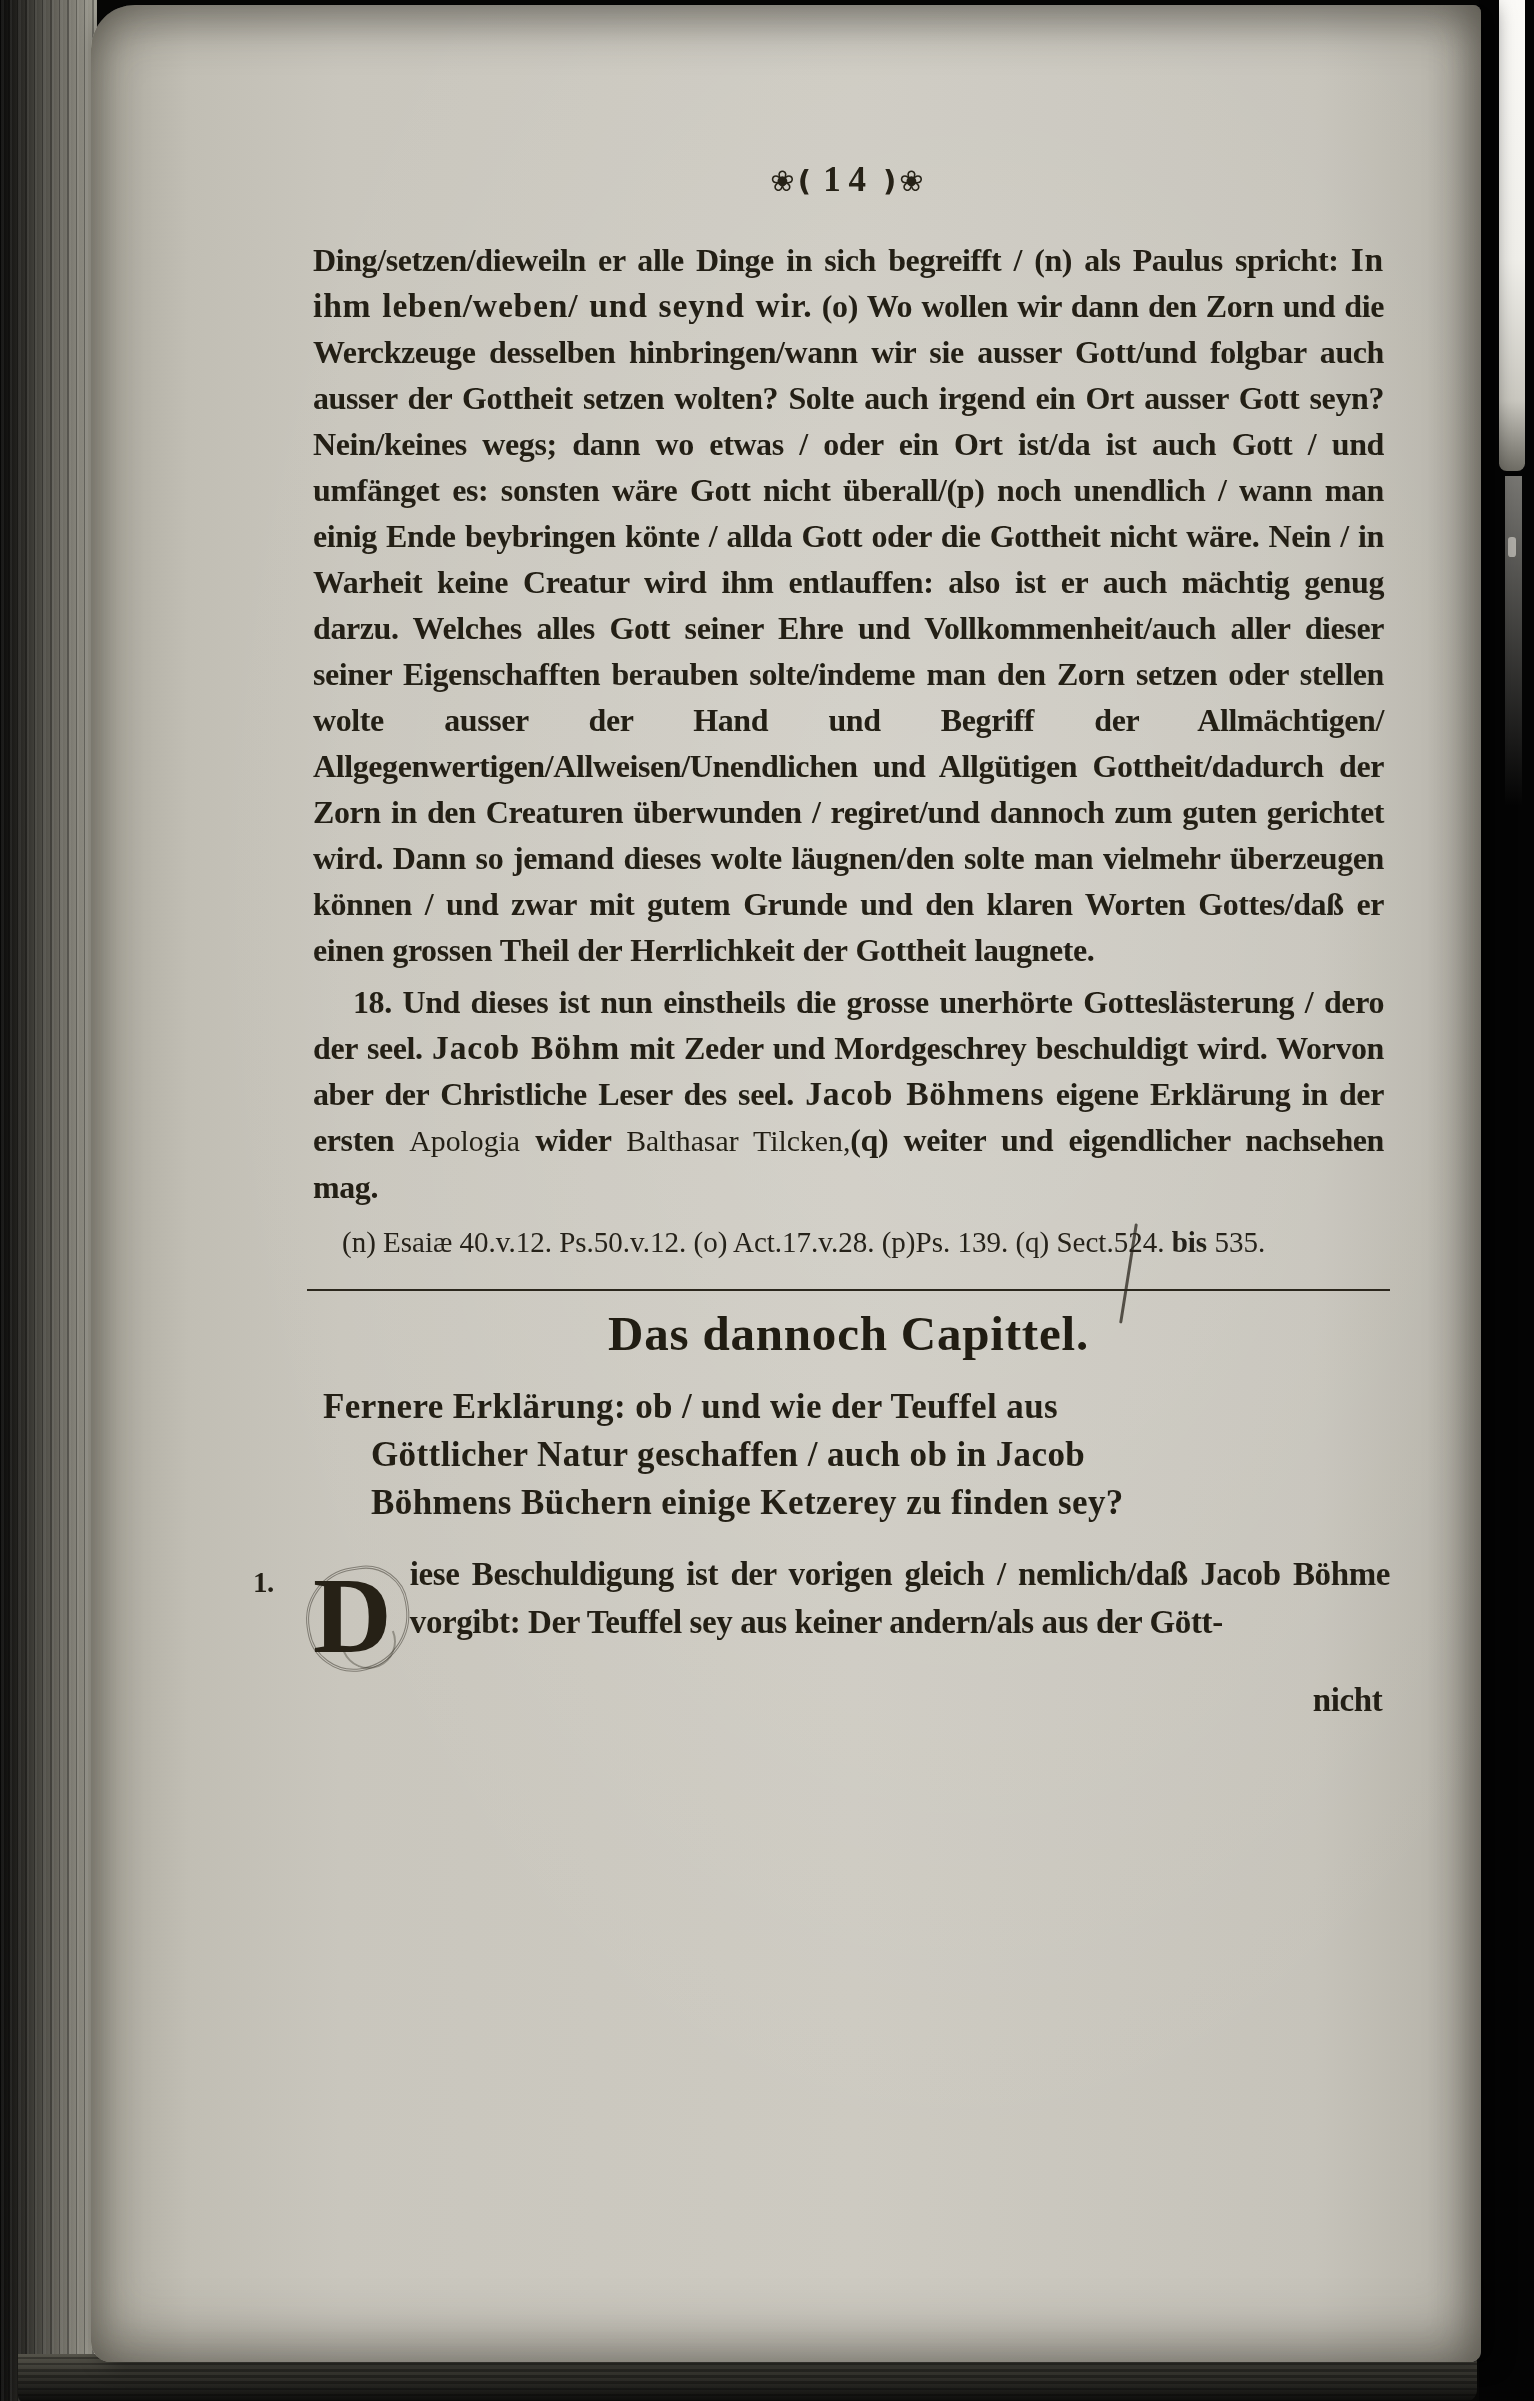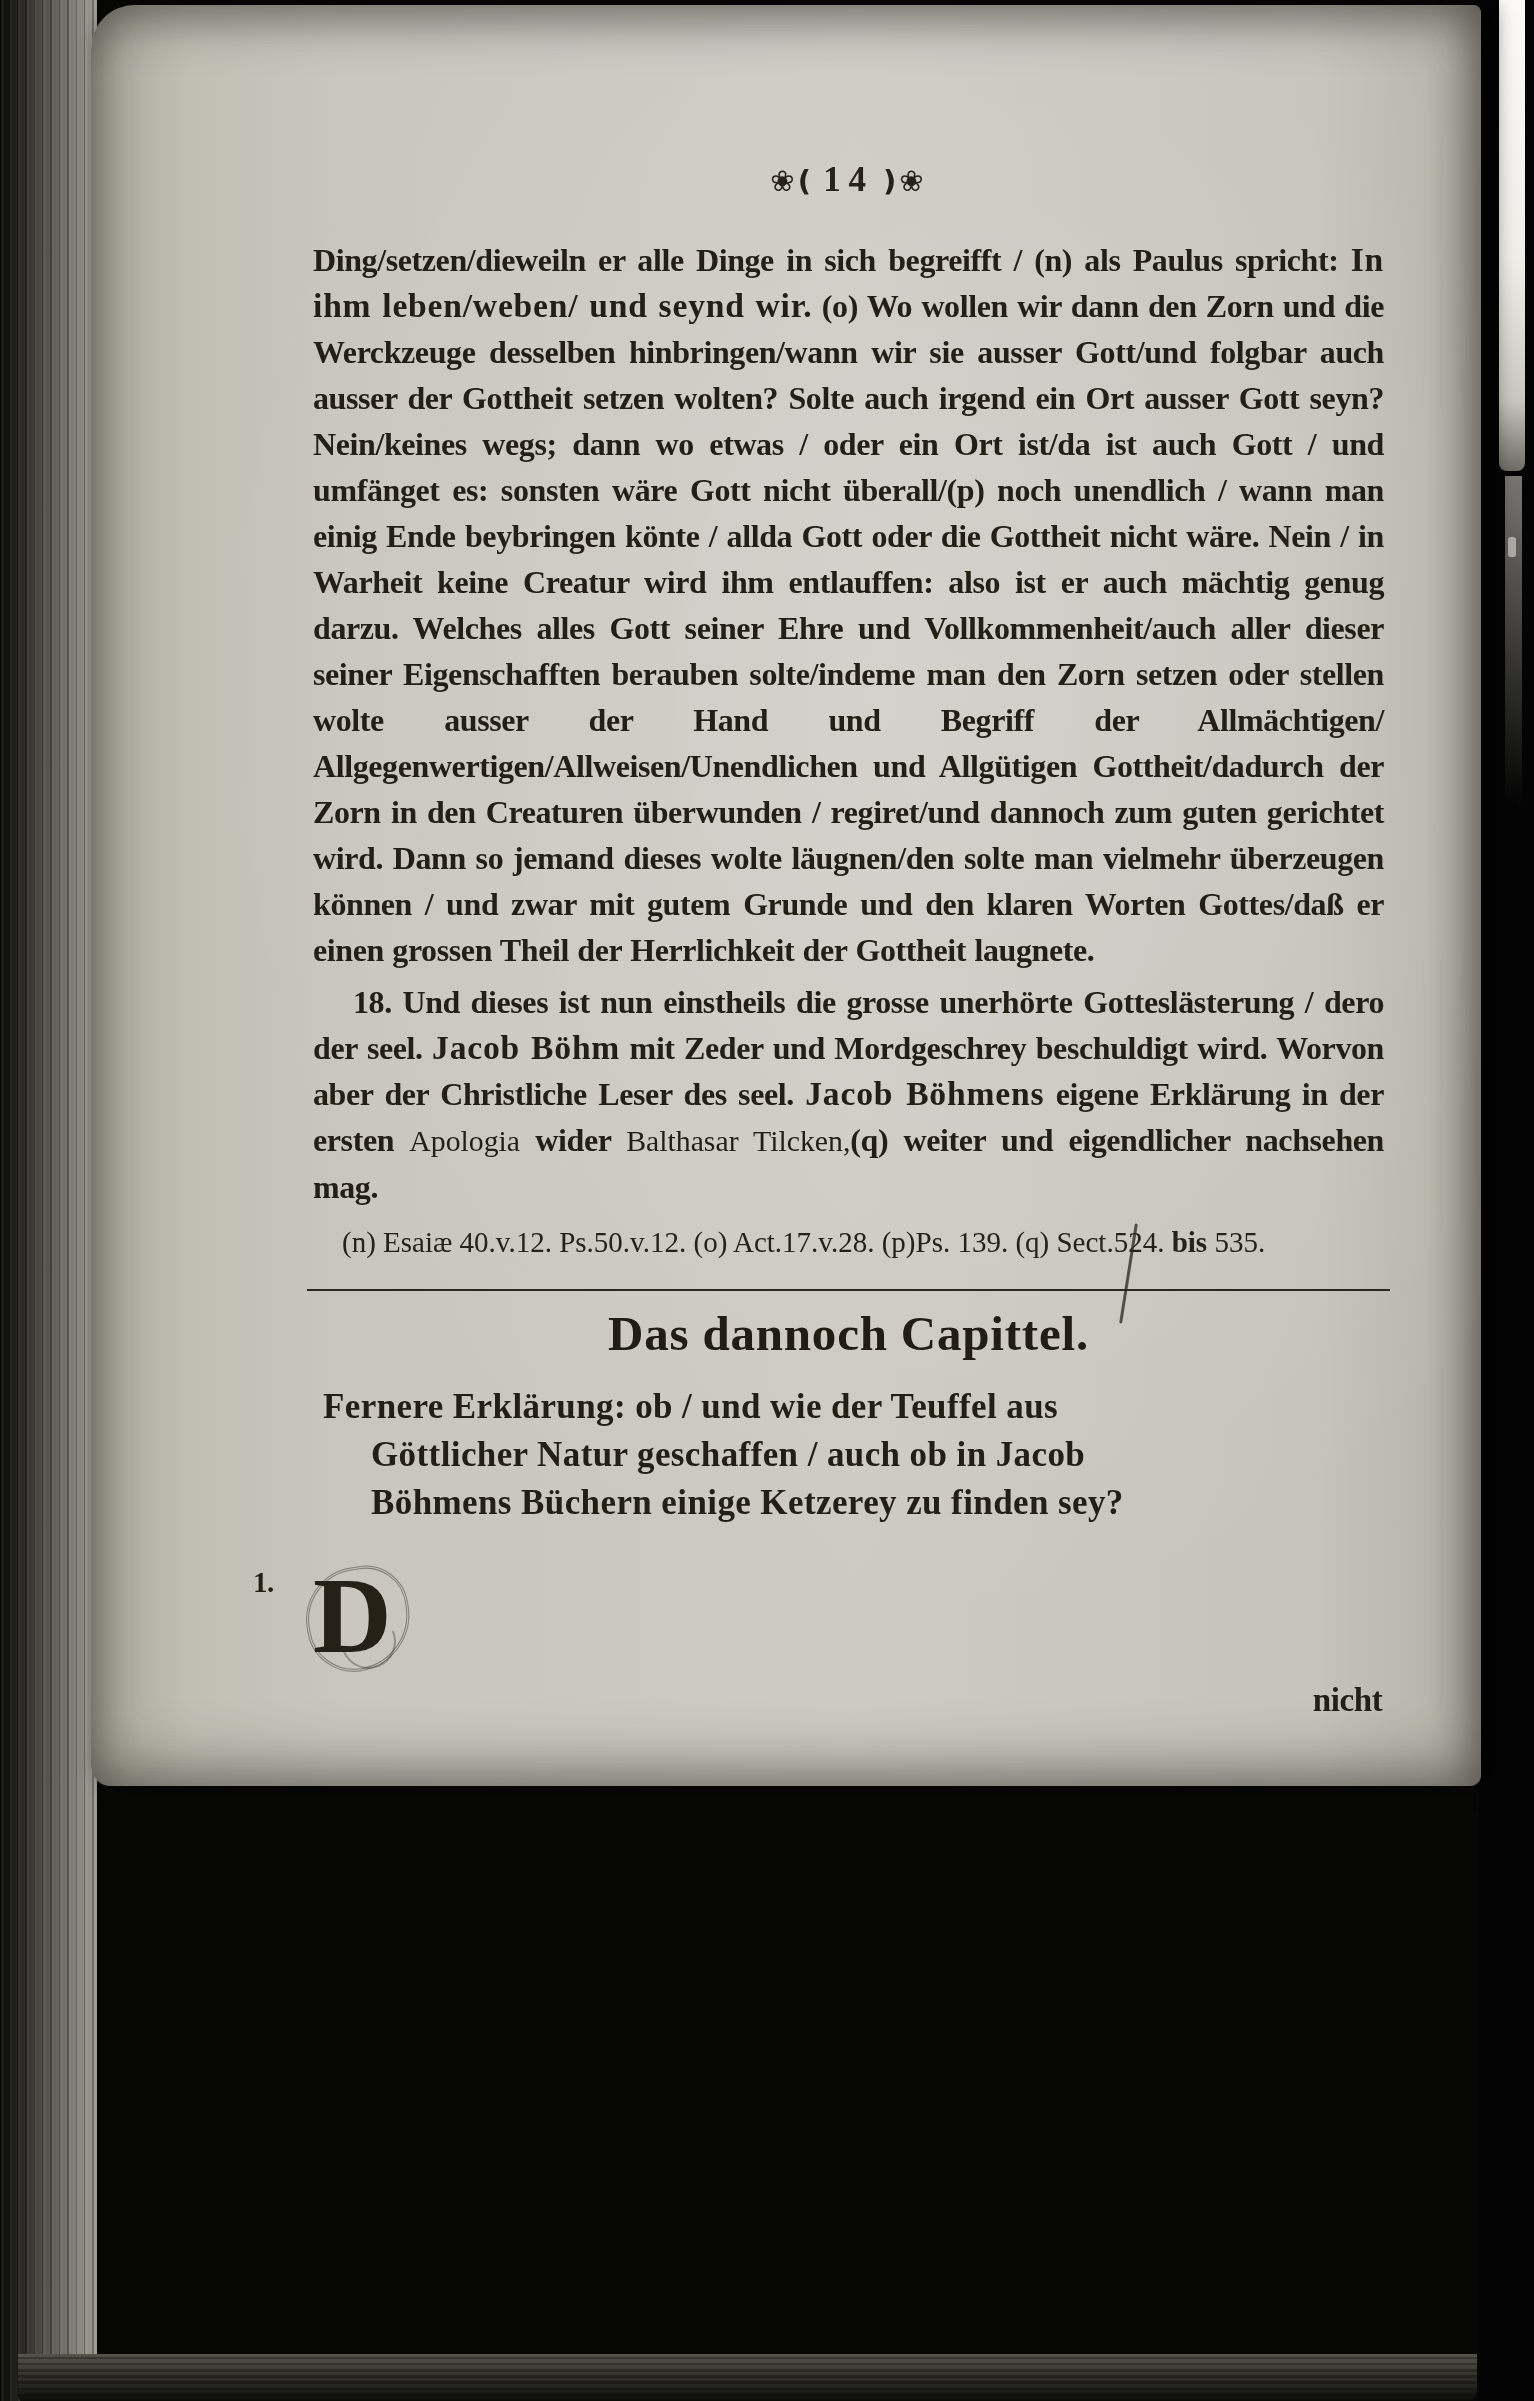--- a/index.html
+++ b/index.html
@@ -36,21 +36,21 @@
     position:absolute;right:12.3px;top:476px;width:17px;height:330px;
     background:linear-gradient(180deg,rgba(214,212,204,.55),rgba(80,78,70,0));
   }
   .edge-fleck{
     position:absolute;right:18.4px;top:537px;width:7.7px;height:20px;
     background:#d8d6ce;opacity:.65;border-radius:3.1px;
   }
 
   
   .page{
-    position:absolute;left:91px;top:4.6px;width:1390px;height:1781px;
+    position:absolute;left:91px;top:4.6px;width:1390px;height:2357px;
     background:
       radial-gradient(ellipse at 62% 38%, rgba(255,255,255,.16), transparent 62%),
       linear-gradient(90deg,#a9a69b 0%,#c1beb4 7%,#c9c6bd 18%,#cdcac1 55%,#c6c3ba 88%,#b3b0a6 100%);
     border-radius:44px 7.7px 10.7px 20px;
     box-shadow:
       inset 0 20px 46px rgba(40,37,30,.38),
       inset 0 -24.6px 54px rgba(40,37,30,.34),
       inset -14px 0 38px rgba(40,37,30,.22),
       10.7px 0 21.5px rgba(0,0,0,.65);
   }
@@ -165,20 +165,21 @@
 
       <hr class="rule">
 
       <h1 class="chapter-title">Das dannoch Capittel.</h1>
 
       <div class="chapter-subtitle">Fernere Erklärung: ob / und wie der Teuffel aus Göttlicher Natur geschaffen / auch ob in Jacob Böhmens Büchern einige Ketzerey zu finden sey?</div>
 
       <div class="first-para">
         <span class="margin-num">1.</span>
         <span class="dropcap">D</span>
+        <span>iese Beschuldigung ist der vorigen gleich / nemlich/daß Jacob Böhme vorgibt: Der Teuffel sey aus keiner andern/als aus der Gött-</span>
         <div class="catchword">nicht</div>
       </div>
 
     </div>
   </div>
 
 </div>
 
 
 </body></html>

